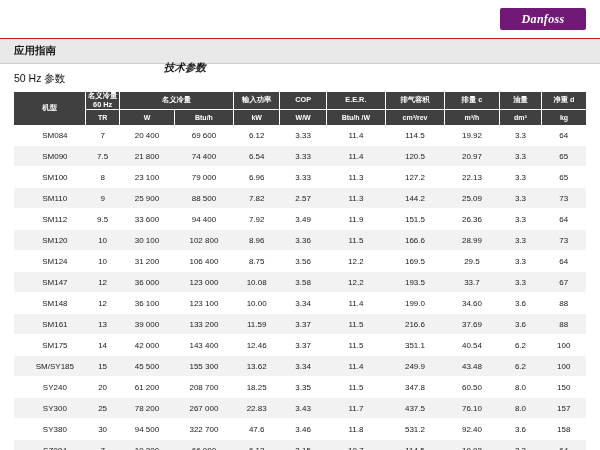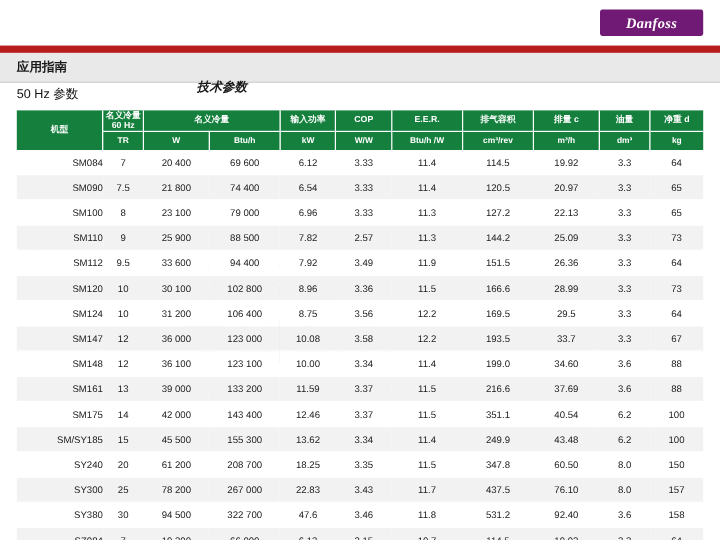--- a/index.html
+++ b/index.html
@@ -37,21 +37,21 @@
     letter-spacing: 0.3px;
   }
 
   .topbar {
     position: absolute;
     top: 38px;
     left: 0;
     width: 600px;
     height: 24px;
     background: #e9e9e9;
-    border-top: 6px solid #b91c1c;
+    border-top: 1px solid #b91c1c;
     border-bottom: 1px solid #cfcfcf;
   }
   .topbar-left {
     position: absolute;
     left: 14px;
     top: 5px;
     font-size: 10.5px;
     color: #1a1a1a;
     font-weight: bold;
   }
@@ -84,21 +84,21 @@
   table {
     border-collapse: collapse;
     width: 572px;
     table-layout: fixed;
   }
   th, td {
     padding: 0;
     margin: 0;
   }
   thead th {
-    background: #15803d;
+    background: #404040;
     color: #ffffff;
     font-size: 7.3px;
     font-weight: bold;
     text-align: center;
     vertical-align: middle;
     border-right: 1px solid #ffffff;
     height: 17px;
     line-height: 1.1;
   }
   thead tr.unit-row th {
@@ -111,21 +111,21 @@
 
   tbody td {
     font-size: 8px;
     color: #1a1a1a;
     text-align: center;
     height: 20px;
     border-bottom: 1px solid #ffffff;
     white-space: nowrap;
   }
   tbody td.model {
-    text-align: right;
+    text-align: center;
     padding-left: 10px;
   }
   tbody tr.odd td { background: #ffffff; }
   tbody tr.even td { background: #f2f2f2; }
 
   tbody tr.groupstart td { border-top: 1px solid #cccccc; }
 
   
   .side-label {
     position: absolute;

